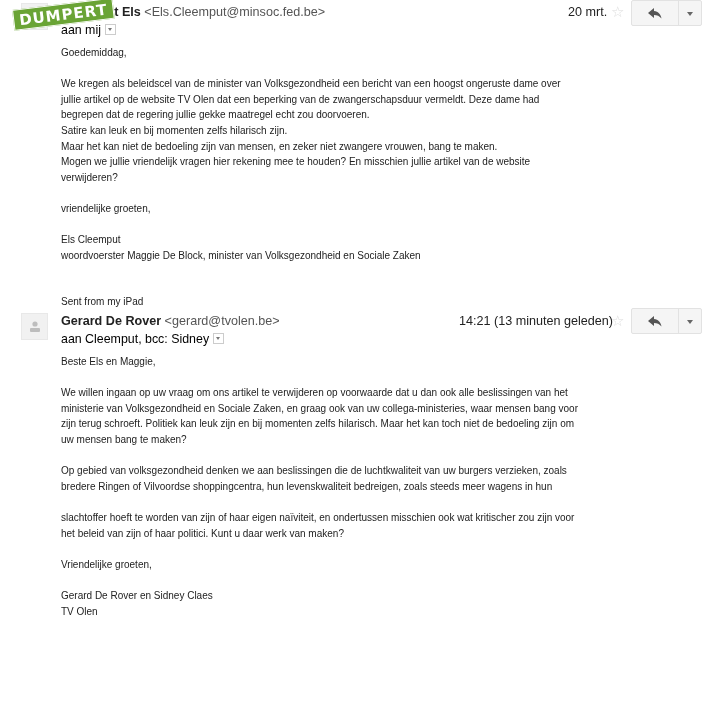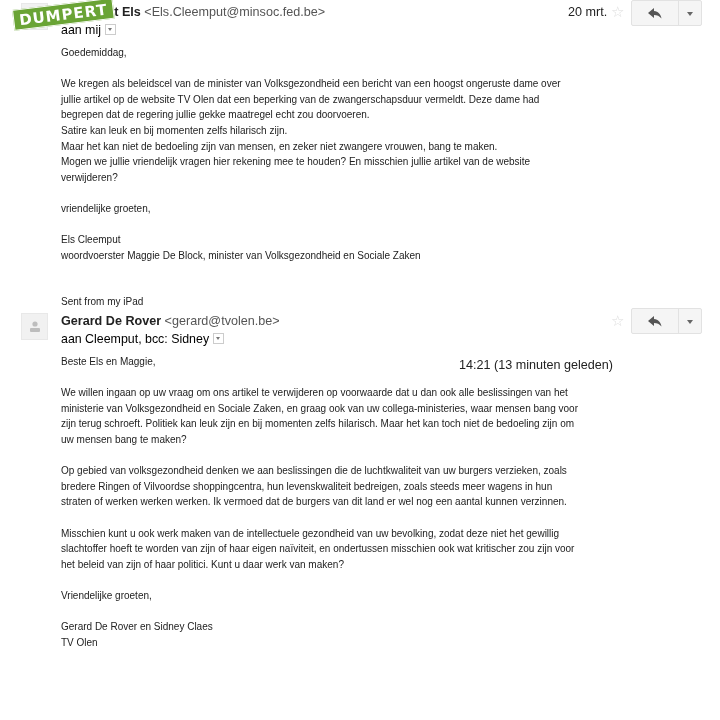--- a/index.html
+++ b/index.html
@@ -77,21 +77,21 @@
         <rect x="1" y="8" width="10" height="4" rx="1" fill="#bdbdbd"></rect>
       </svg>
   </div>
   <div class="sender" style="top:6px;">
     <b>Gerard De Rover</b>
     <span class="email">&lt;gerard@tvolen.be&gt;</span>
   </div>
   <div class="recip" style="top:24px;">
     <span>aan Cleemput, bcc: Sidney</span><span class="dd-mini"></span>
   </div>
-  <div class="date" style="left:459px; top:6px;margin-top:44px;">14:21 (13 minuten geleden)</div>
+  <div class="date" style="left:459px; top:6px;">14:21 (13 minuten geleden)</div>
   <div class="star" style="left:611px; top:4px;">☆</div>
   <div class="btngrp" style="left:631px; top:0px;">
     <div class="btn-reply">
       <svg width="14" height="11" viewBox="0 0 14 11">
           <path d="M6 0 L0 5 L6 10 L6 7 C9 7 11.5 8 13.5 10.5 C12.8 6.5 10.5 3.5 6 3 Z" fill="#555"></path>
         </svg>
     </div>
     <div class="btn-more"></div>
   </div>
 
@@ -99,24 +99,22 @@
     <p>Beste Els en Maggie,</p>
     <p>
       <span class="line">We willen ingaan op uw vraag om ons artikel te verwijderen op voorwaarde dat u dan ook alle beslissingen van het</span>
       <span class="line">ministerie van Volksgezondheid en Sociale Zaken, en graag ook van uw collega-ministeries, waar mensen bang voor</span>
       <span class="line">zijn terug schroeft. Politiek kan leuk zijn en bij momenten zelfs hilarisch. Maar het kan toch niet de bedoeling zijn om</span>
       <span class="line">uw mensen bang te maken?</span>
     </p>
     <p>
       <span class="line">Op gebied van volksgezondheid denken we aan beslissingen die de luchtkwaliteit van uw burgers verzieken, zoals</span>
       <span class="line">bredere Ringen of Vilvoordse shoppingcentra, hun levenskwaliteit bedreigen, zoals steeds meer wagens in hun</span>
-      <span class="line">straten of werken werken werken. Ik vermoed dat de burgers van dit land er wel nog een aantal kunnen verzinnen.</span>
     </p>
     <p>
-      <span class="line">Misschien kunt u ook werk maken van de intellectuele gezondheid van uw bevolking, zodat deze niet het gewillig</span>
       <span class="line">slachtoffer hoeft te worden van zijn of haar eigen naïviteit, en ondertussen misschien ook wat kritischer zou zijn voor</span>
       <span class="line">het beleid van zijn of haar politici. Kunt u daar werk van maken?</span>
     </p>
     <p>Vriendelijke groeten,</p>
     <p>
       <span class="line">Gerard De Rover en Sidney Claes</span>
       <span class="line">TV Olen</span>
     </p>
   </div>
 </div>

